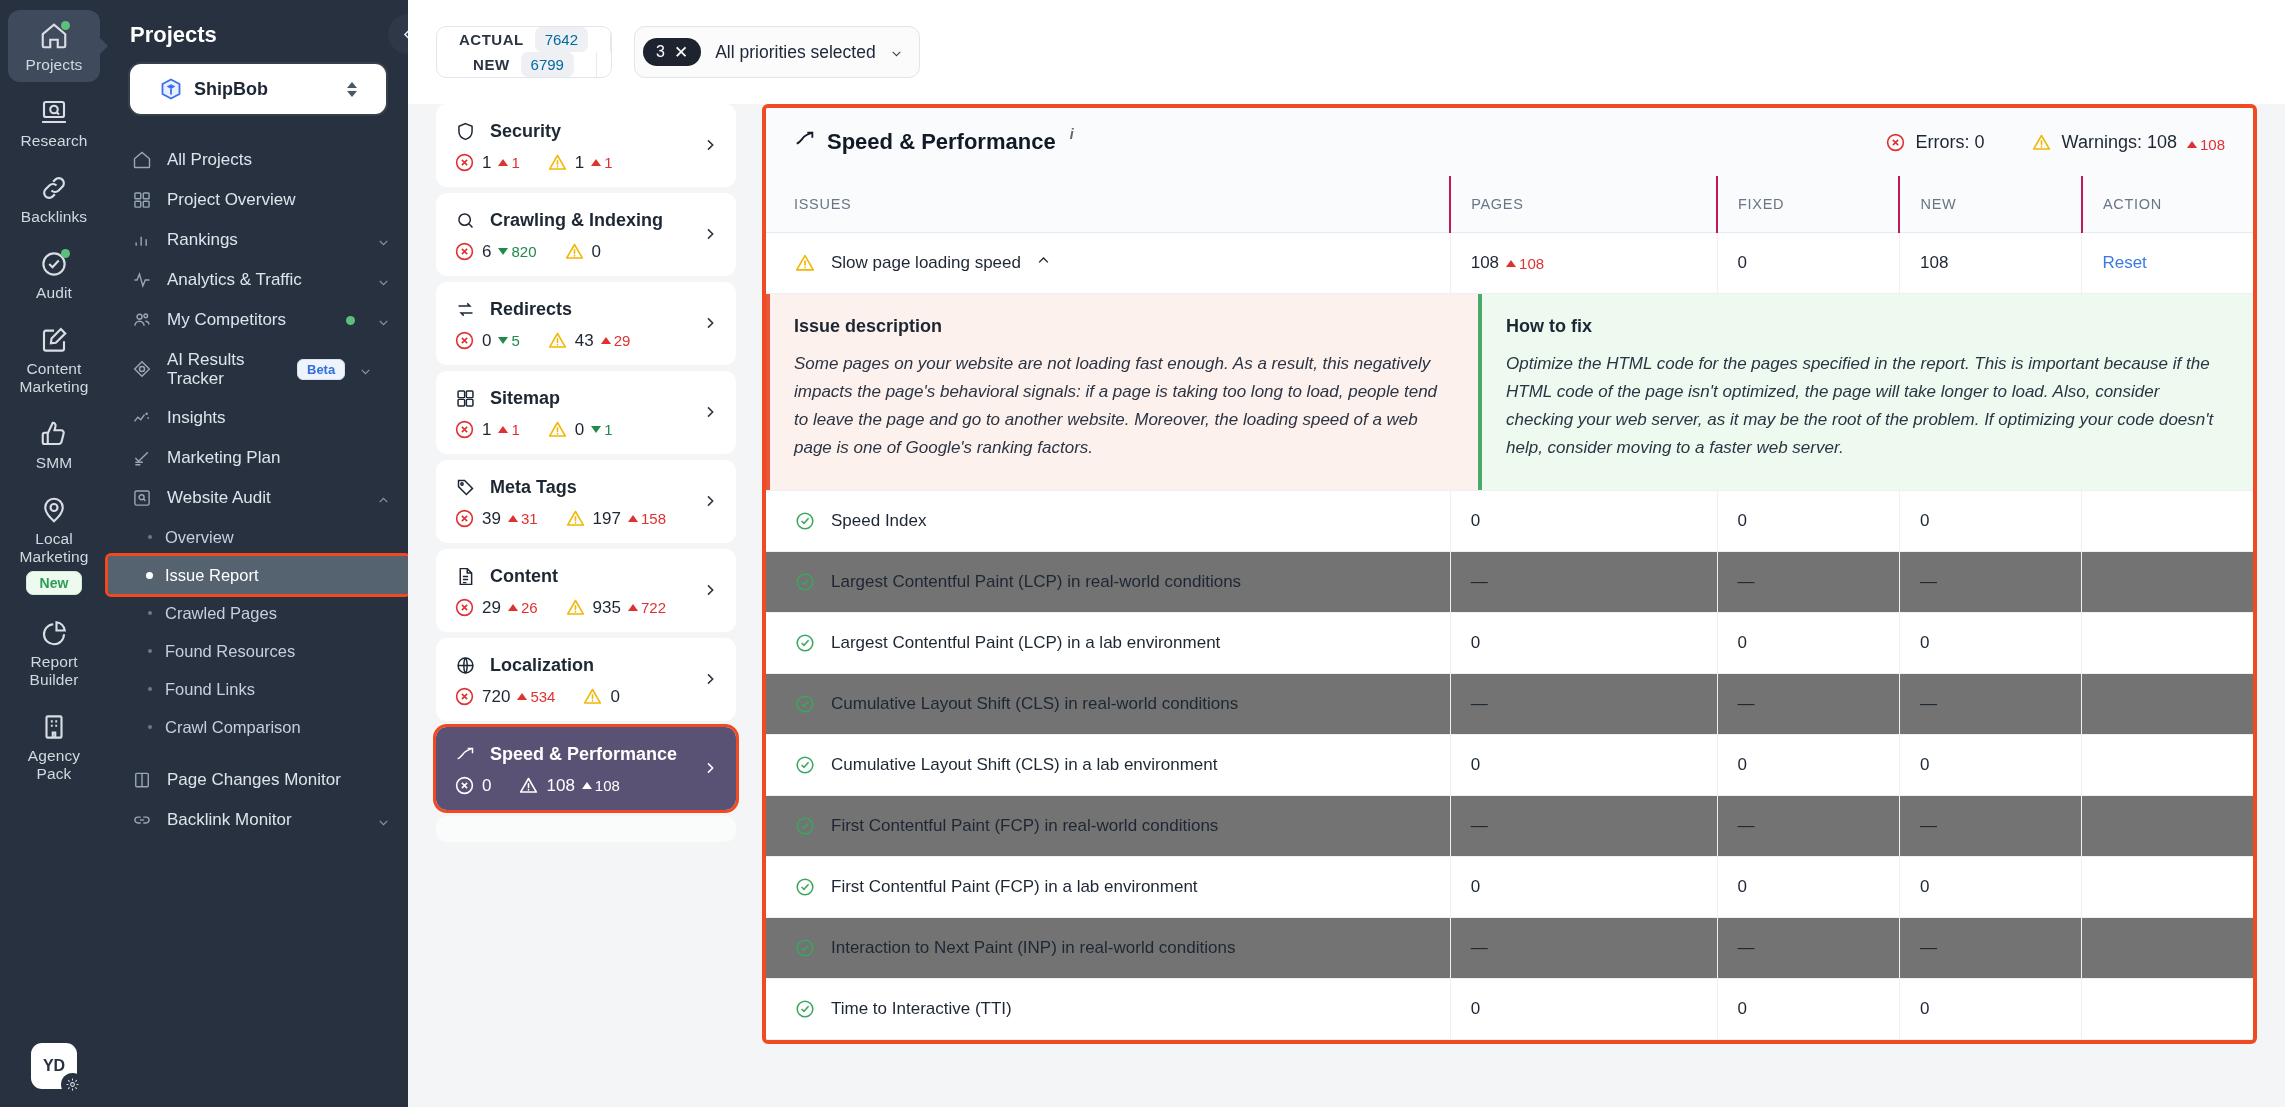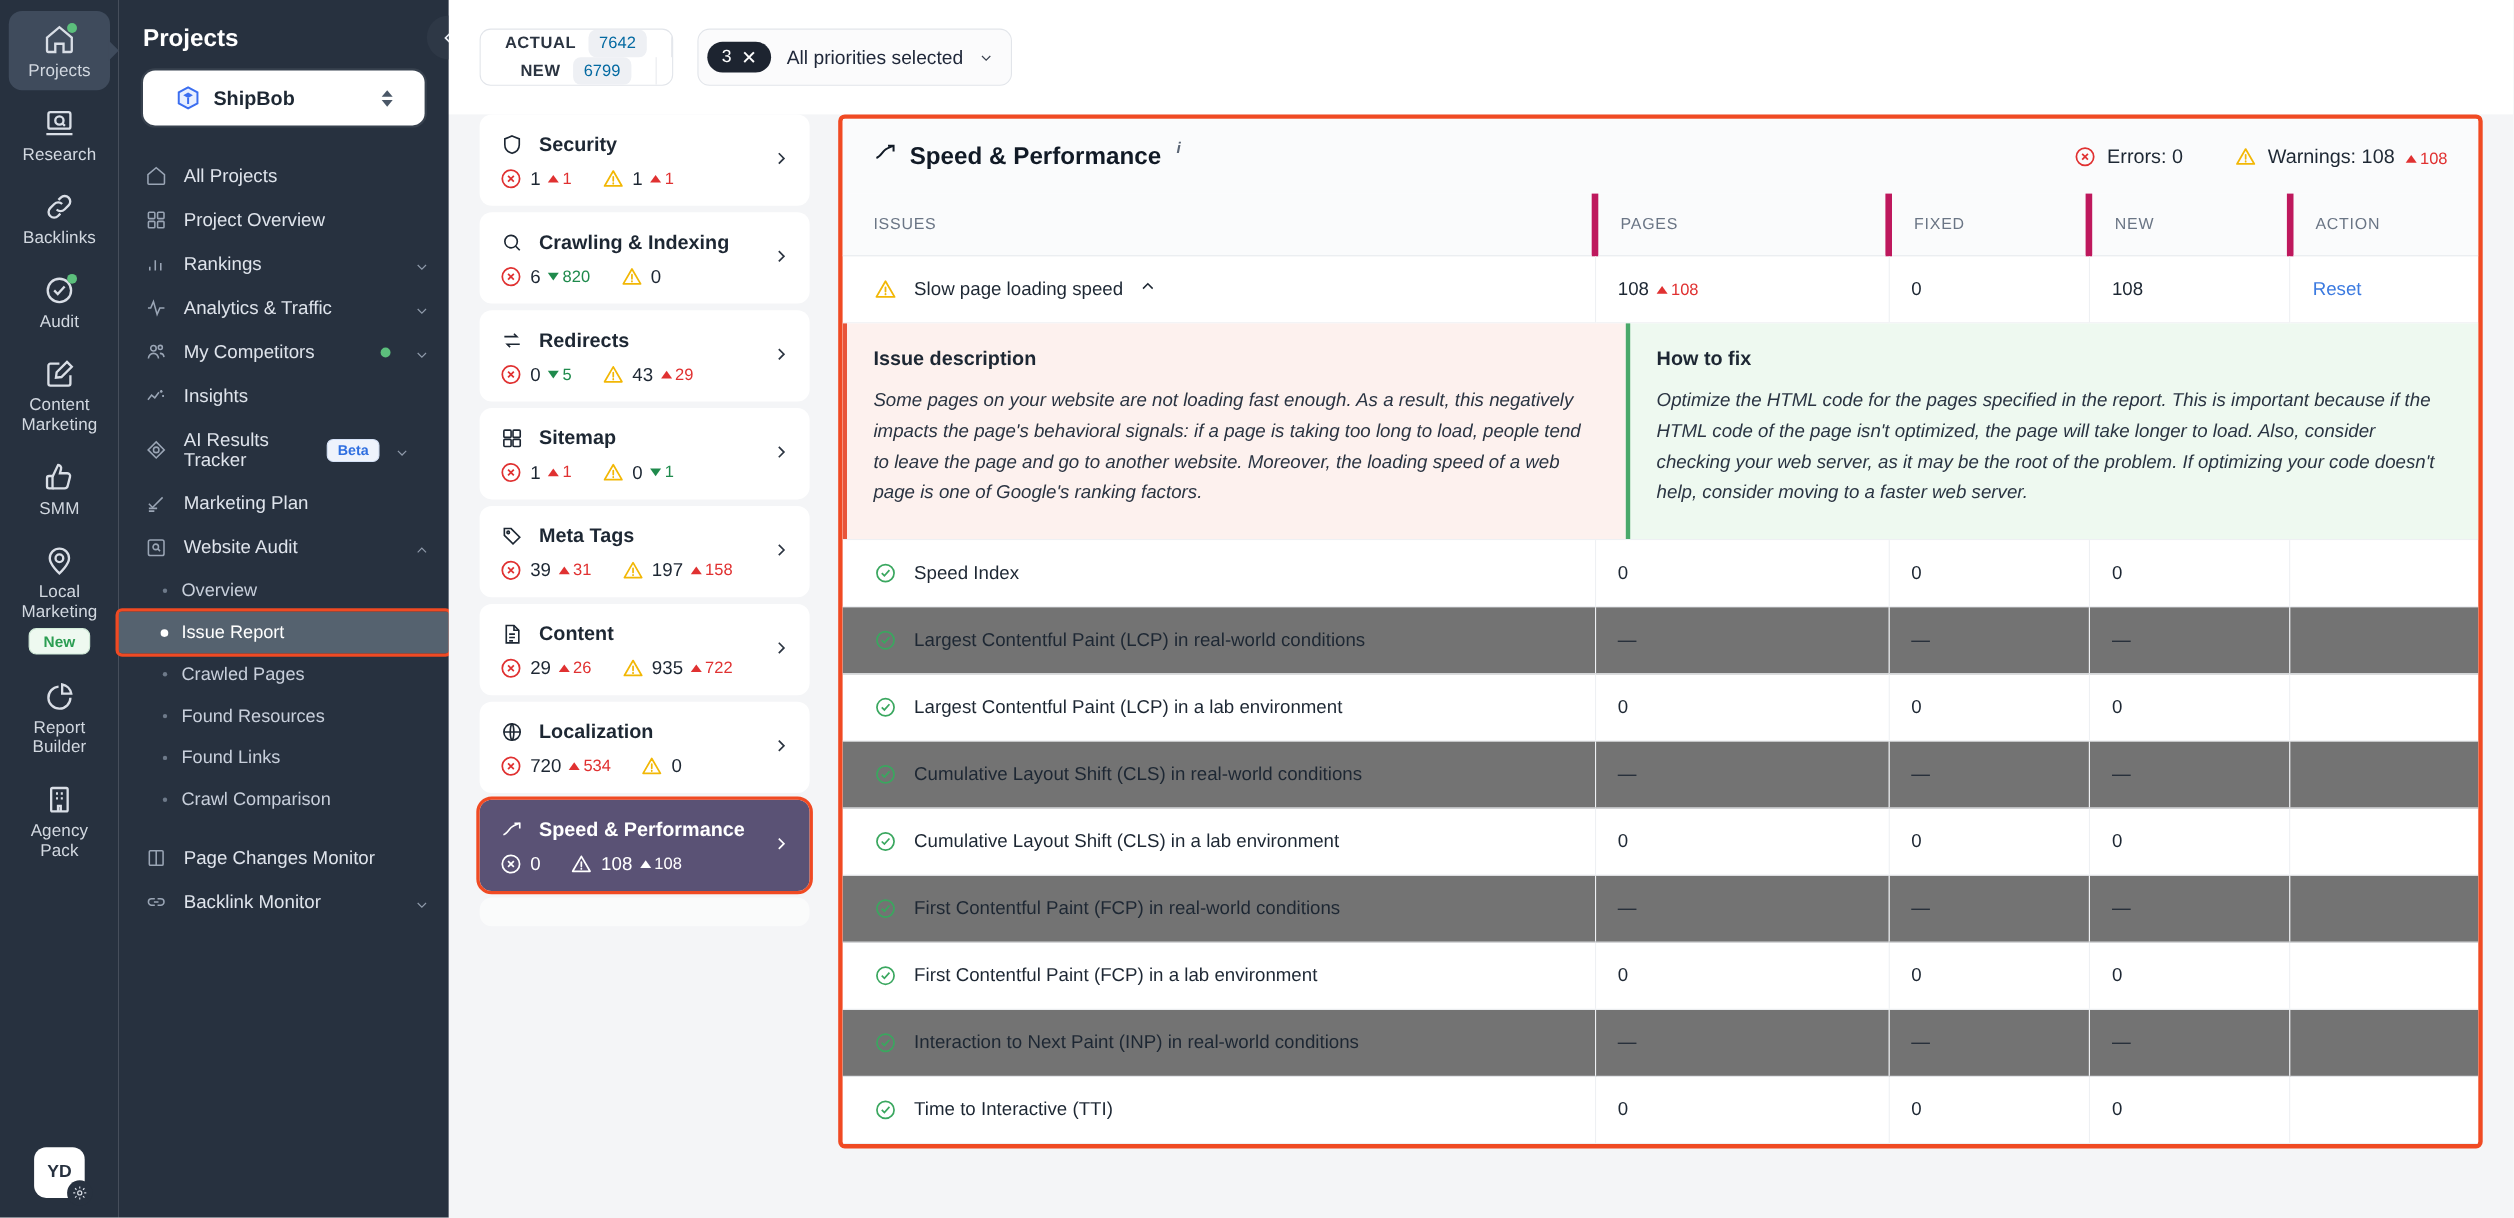--- a/index.html
+++ b/index.html
@@ -165,21 +165,21 @@
   .rep-title { display:flex; align-items:center; gap:11px; font-size:22px; font-weight:700; color:#111a26; }
   .rep-title .t-icon svg { width:22px;height:22px;stroke:#111a26;fill:none;stroke-width:2; }
   .info-i { font-size:14px; font-style:italic; color:#5b6675; margin-left:3px; align-self:flex-start; margin-top:-2px; }
   .rep-summary { margin-left:auto; display:flex; align-items:center; gap:46px; font-size:18px; color:#1d2733; }
   .sum-item { display:flex; align-items:flex-end; gap:10px; }
 
   table { width:100%; border-collapse: collapse; table-layout: fixed; }
   thead th {
     background:#fafbfc; text-align:left; font-size:14.5px; letter-spacing:.7px;
     color:#6a7585; font-weight:400; padding: 20px 0 20px 0; border-bottom:1px solid #e8eaee;
-    border-left:6px solid #be185d;
+    border-left:2px solid #be185d;
   }
   thead th:first-child { border-left:none; padding-left:28px; }
   td { border-left:1px solid #eef0f3; border-bottom:1px solid #eef0f3; font-size:17px; color:#1d2733; }
   td:first-child { border-left:none; }
   .c-issue { width: 600px; }
   .c-pages { width: 234px; }
   .c-fixed { width: 160px; }
   .c-new { width: 160px; }
   .c-action { width: 150px; }
   thead .c-pages, thead .c-fixed, thead .c-new, thead .c-action { padding-left: 20px; }
@@ -372,41 +372,41 @@
             <circle cx="16.5" cy="7" r="2.2"></circle>
             <path d="M16 13.5a4.5 4.5 0 0 1 4.5 4"></path>
           </svg>
         </span>
       <span class="ni-label">My Competitors</span>
       <span class="grn-dot"></span>
       <span class="chev"><svg viewBox="0 0 24 24">
             <path d="m5 9 7 7 7-7"></path>
           </svg></span>
     </div>
+    <div class="nav-item two-line">
+      <span class="ni-icon">
+          <svg viewBox="0 0 24 24">
+            <path d="M12 3.2 20.8 12 12 20.8 3.2 12z"></path>
+            <circle cx="12" cy="12" r="3"></circle>
+          </svg>
+        </span>
+      <span class="ni-label">AI Results Tracker</span>
+      <span class="beta">Beta</span>
+      <span class="chev"><svg viewBox="0 0 24 24">
+            <path d="m5 9 7 7 7-7"></path>
+          </svg></span>
+    </div>
     <div class="nav-item">
       <span class="ni-icon">
           <svg viewBox="0 0 24 24">
             <path d="M3 16l4-5 3.5 3L15 8"></path>
             <path d="M17.5 5.5v3M16 7h3M19.5 11v2M18.5 12h2"></path>
           </svg>
         </span>
       <span class="ni-label">Insights</span>
-    </div>
-    <div class="nav-item two-line">
-      <span class="ni-icon">
-          <svg viewBox="0 0 24 24">
-            <path d="M12 3.2 20.8 12 12 20.8 3.2 12z"></path>
-            <circle cx="12" cy="12" r="3"></circle>
-          </svg>
-        </span>
-      <span class="ni-label">AI Results Tracker</span>
-      <span class="beta">Beta</span>
-      <span class="chev"><svg viewBox="0 0 24 24">
-            <path d="m5 9 7 7 7-7"></path>
-          </svg></span>
     </div>
     <div class="nav-item">
       <span class="ni-icon">
           <svg viewBox="0 0 24 24">
             <path d="M4 12l4 4 11-11"></path>
             <path d="M4 17h9M4 20h6"></path>
           </svg>
         </span>
       <span class="ni-label">Marketing Plan</span>
     </div>

